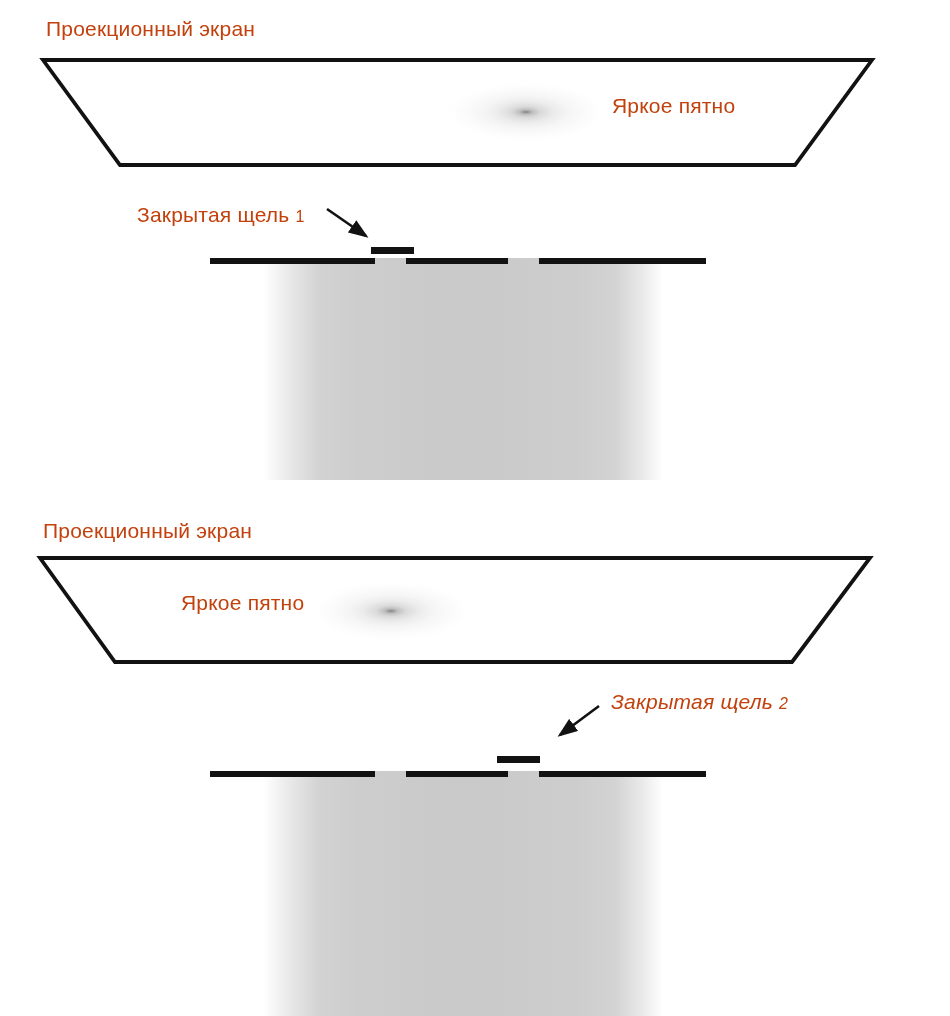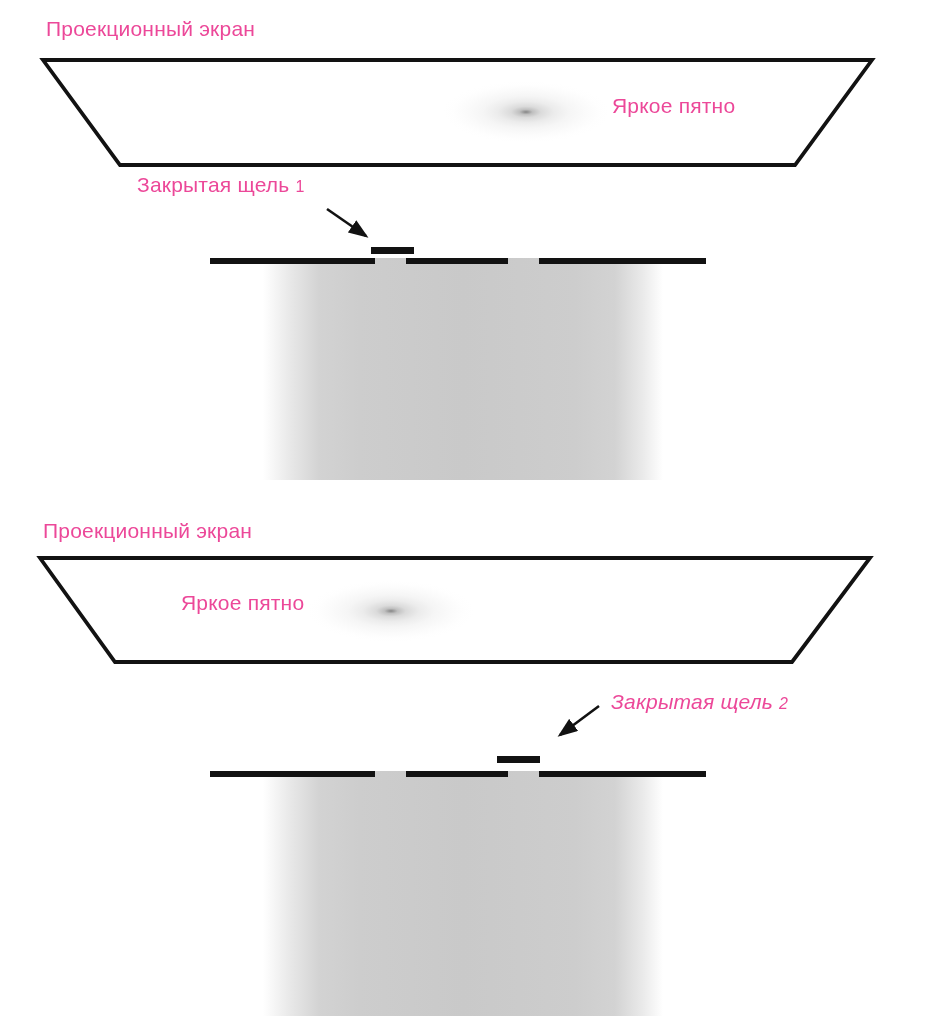--- a/index.html
+++ b/index.html
@@ -23,21 +23,21 @@
     width: 950px;
     height: 1016px;
     pointer-events: none;
   }
   .label {
     position: absolute;
     font-size: 21px;
     line-height: 22px;
     white-space: nowrap;
     letter-spacing: 0.2px;
-    color: #ec4899;
+    color: #c2410c;
   }
   .slit-label .num {
     font-size: 16px;
     margin-left: 6px;
   }
   .beam {
     position: absolute;
     left: 263px;
     width: 400px;
     background: linear-gradient(90deg,
@@ -96,21 +96,21 @@
 
       <rect x="210" y="258" width="165" height="6" fill="#121212"></rect>
       <rect x="406" y="258" width="102" height="6" fill="#121212"></rect>
       <rect x="539" y="258" width="167" height="6" fill="#121212"></rect>
     </svg>
 
     <div class="label" style="left:46px; top:18px;">Проекционный экран</div>
 
     <div class="label" style="left:612px; top:95px;">Яркое пятно</div>
 
-    <div class="label slit-label" style="left:137px; top:174px;"><span>Закрытая щель</span><span class="num">1</span></div>
+    <div class="label slit-label" style="left:137px; top:204px;"><span>Закрытая щель</span><span class="num">1</span></div>
   </section>
 
   <section>
 
     <div class="beam beam-bottom"></div>
     <div class="spot spot-bottom"></div>
 
     <svg class="layer-svg" viewBox="0 0 950 1016">
       <defs>
         <marker id="head2" markerUnits="userSpaceOnUse" markerWidth="20" markerHeight="15" refX="17" refY="7.5" orient="auto">

